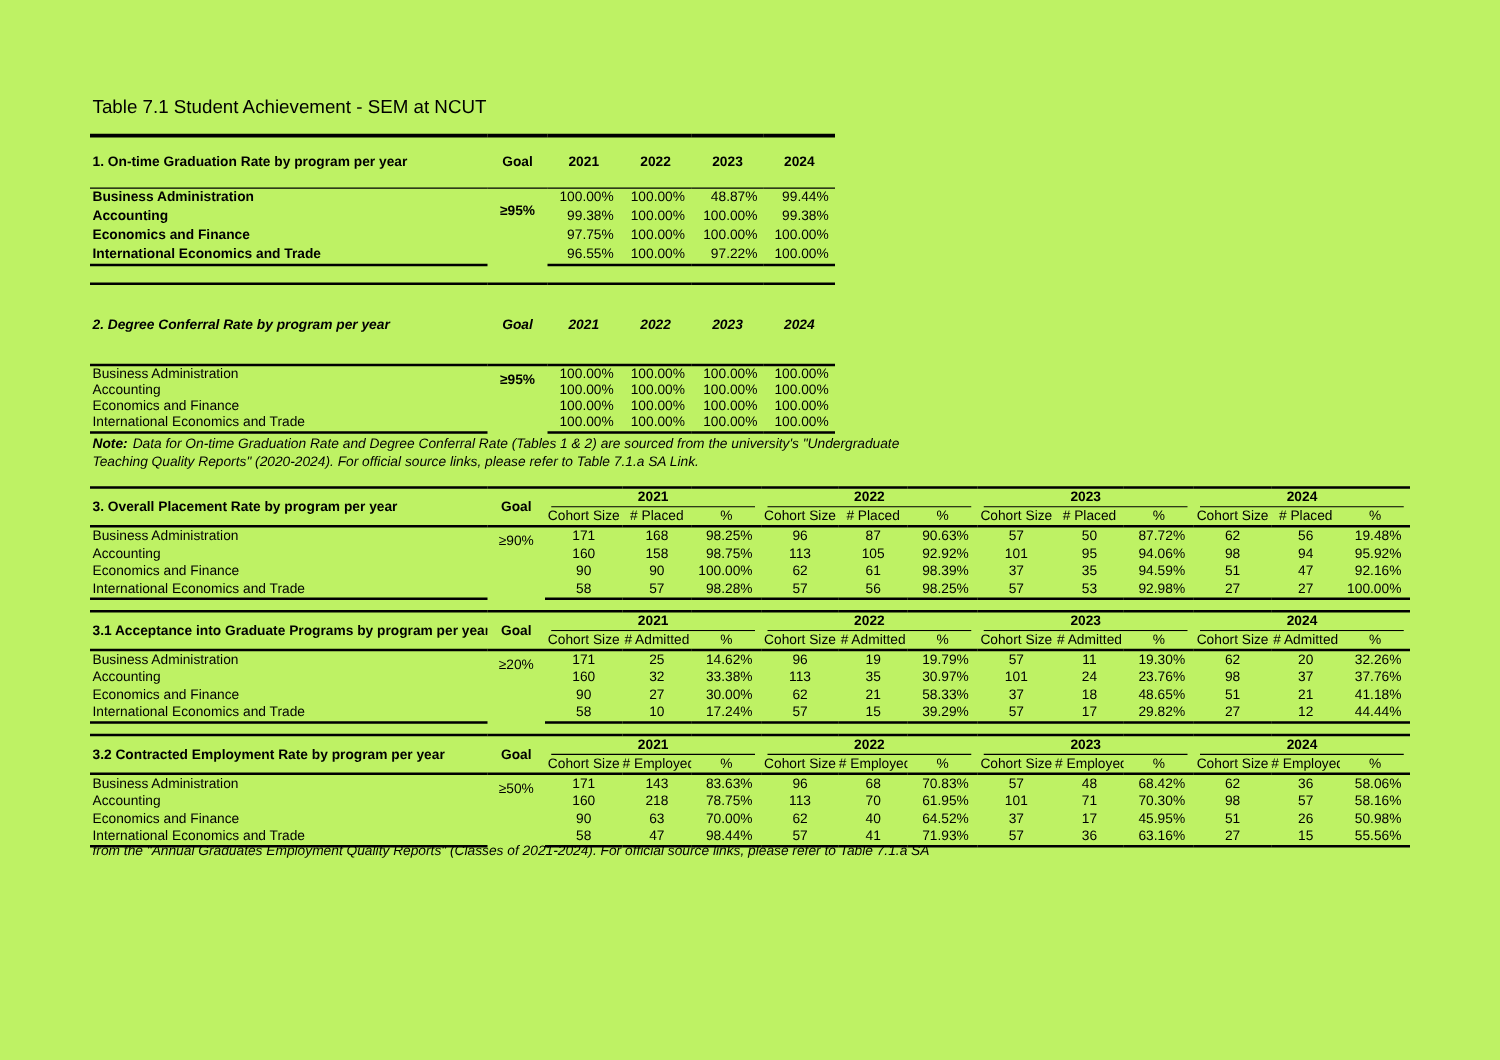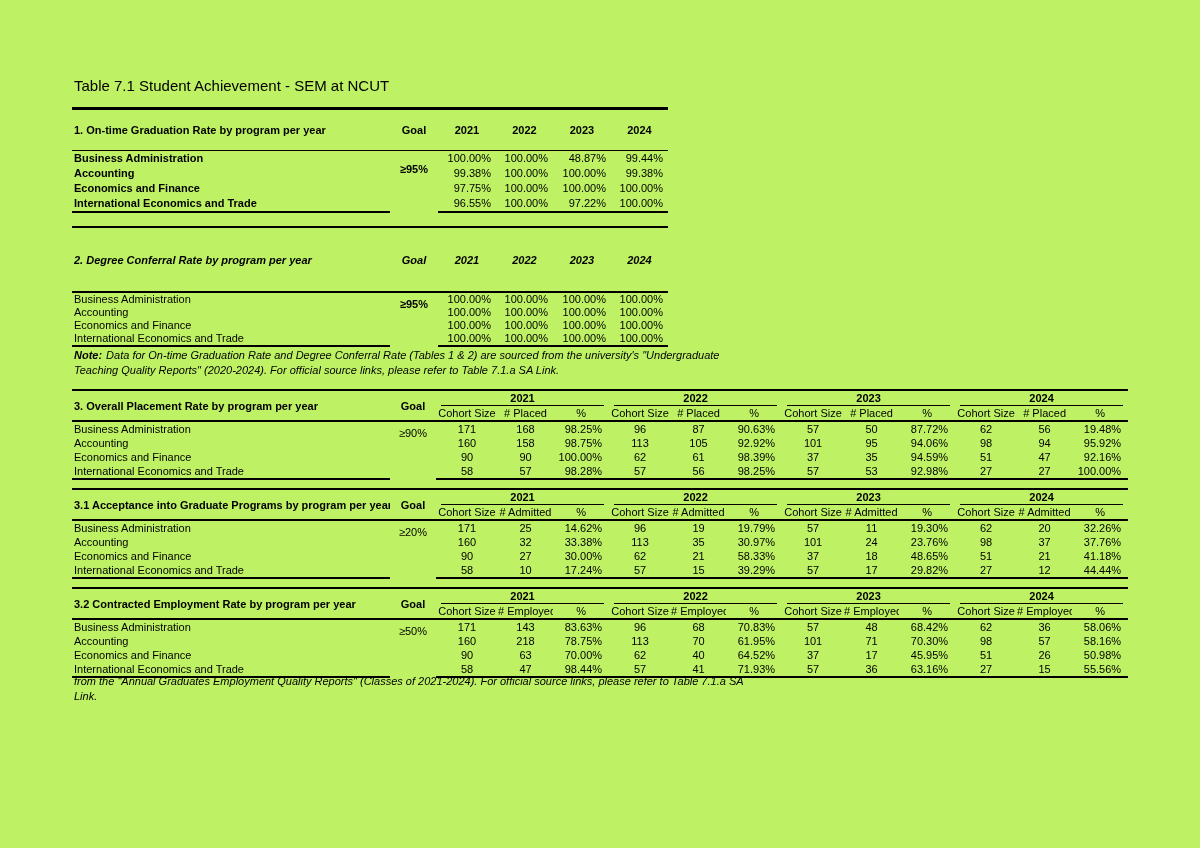--- a/index.html
+++ b/index.html
@@ -506,16 +506,15 @@
           <td class="pct">63.16%</td>
           <td class="num">27</td>
           <td class="num">15</td>
           <td class="pct">55.56%</td>
         </tr>
       </tbody>
   </table>
 
   <div id="note2" class="abs note">
     <div>from the "Annual Graduates Employment Quality Reports" (Classes of 2021-2024). For official source links, please refer to Table 7.1.a SA</div>
-    <div>Link.</div>
   </div>
 
 </div>
 
 </body></html>

